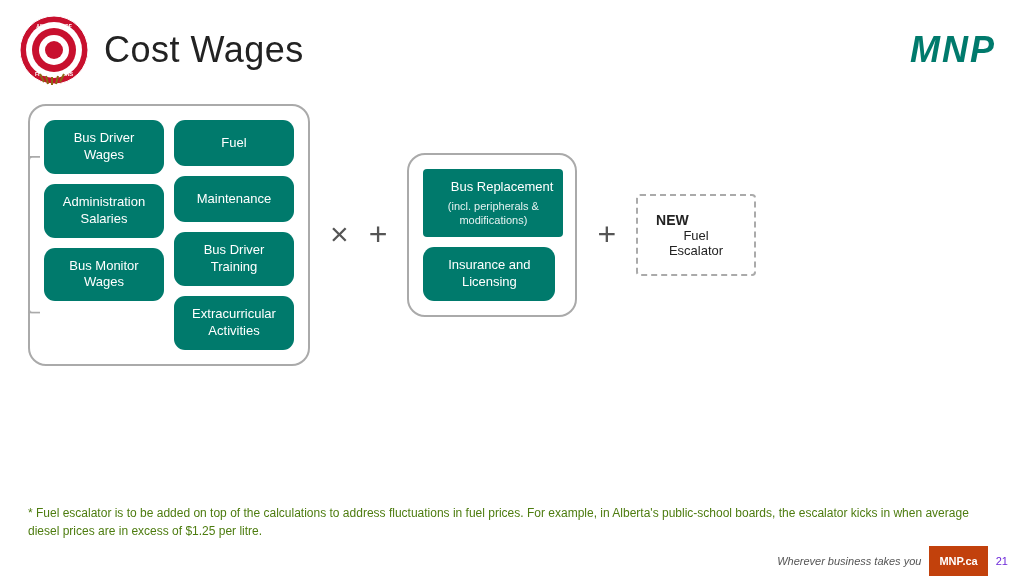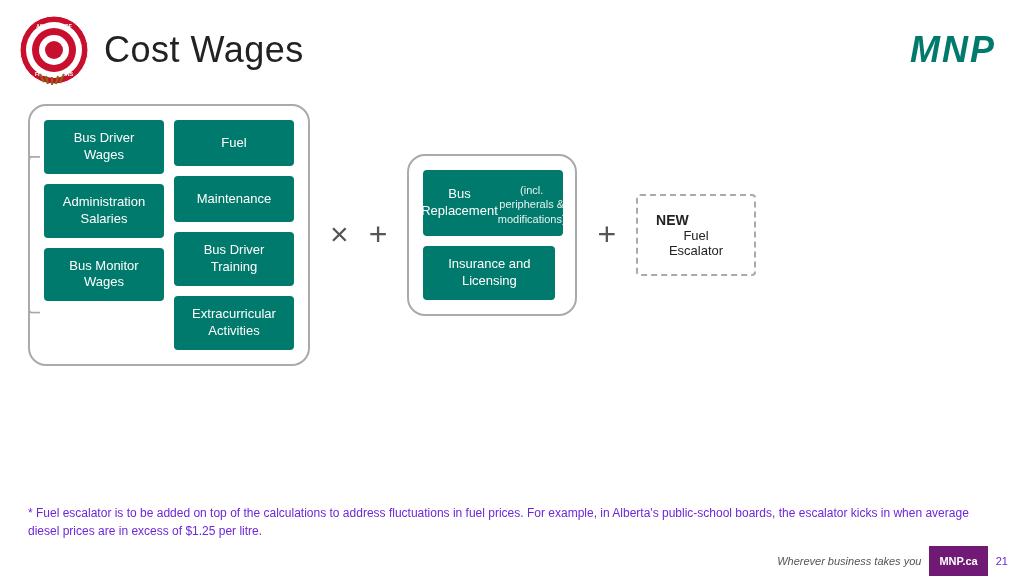--- a/index.html
+++ b/index.html
@@ -76,21 +76,21 @@
       flex-direction: column;
       gap: 10px;
     }
 
     .teal-box {
       background: #007a6c;
       color: #fff;
       font-size: 13px;
       font-weight: 500;
       text-align: center;
-      border-radius: 4px;
+      border-radius: 11px;
       padding: 10px 10px;
       width: 120px;
       min-height: 46px;
       display: flex;
       align-items: center;
       justify-content: center;
       line-height: 1.3;
     }
 
     
@@ -136,22 +136,22 @@
     .teal-box-wide {
       background: #007a6c;
       color: #fff;
       font-size: 13px;
       font-weight: 500;
       text-align: center;
       border-radius: 4px;
       padding: 10px 10px;
       width: 140px;
       display: flex;
-      flex-direction: row;
-      align-items: center;
+      flex-direction: column;
+      align-items: flex-end;
       justify-content: center;
       line-height: 1.3;
     }
     .teal-box-wide .sub-text {
       font-size: 11px;
       font-weight: 300;
       opacity: 0.9;
       margin-top: 3px;
     }
 
@@ -179,21 +179,21 @@
       color: #222;
     }
 
     
     .footer-note {
       position: absolute;
       bottom: 36px;
       left: 28px;
       right: 28px;
       font-size: 12px;
-      color: #6d28d9;
+      color: #4d7c0f;
       line-height: 1.5;
     }
 
     
     .bottom-bar {
       position: absolute;
       bottom: 0;
       left: 0;
       right: 8px;
       height: 30px;
@@ -202,21 +202,21 @@
       justify-content: flex-end;
       gap: 0;
     }
     .bottom-tagline {
       font-size: 11px;
       color: #555;
       padding-right: 8px;
       font-style: italic;
     }
     .bottom-mnp {
-      background: #701a75;
+      background: #c2410c;
       color: #fff;
       font-size: 11px;
       font-weight: 700;
       padding: 4px 10px;
       height: 100%;
       display: flex;
       align-items: center;
     }
     .page-number {
       font-size: 11px;

